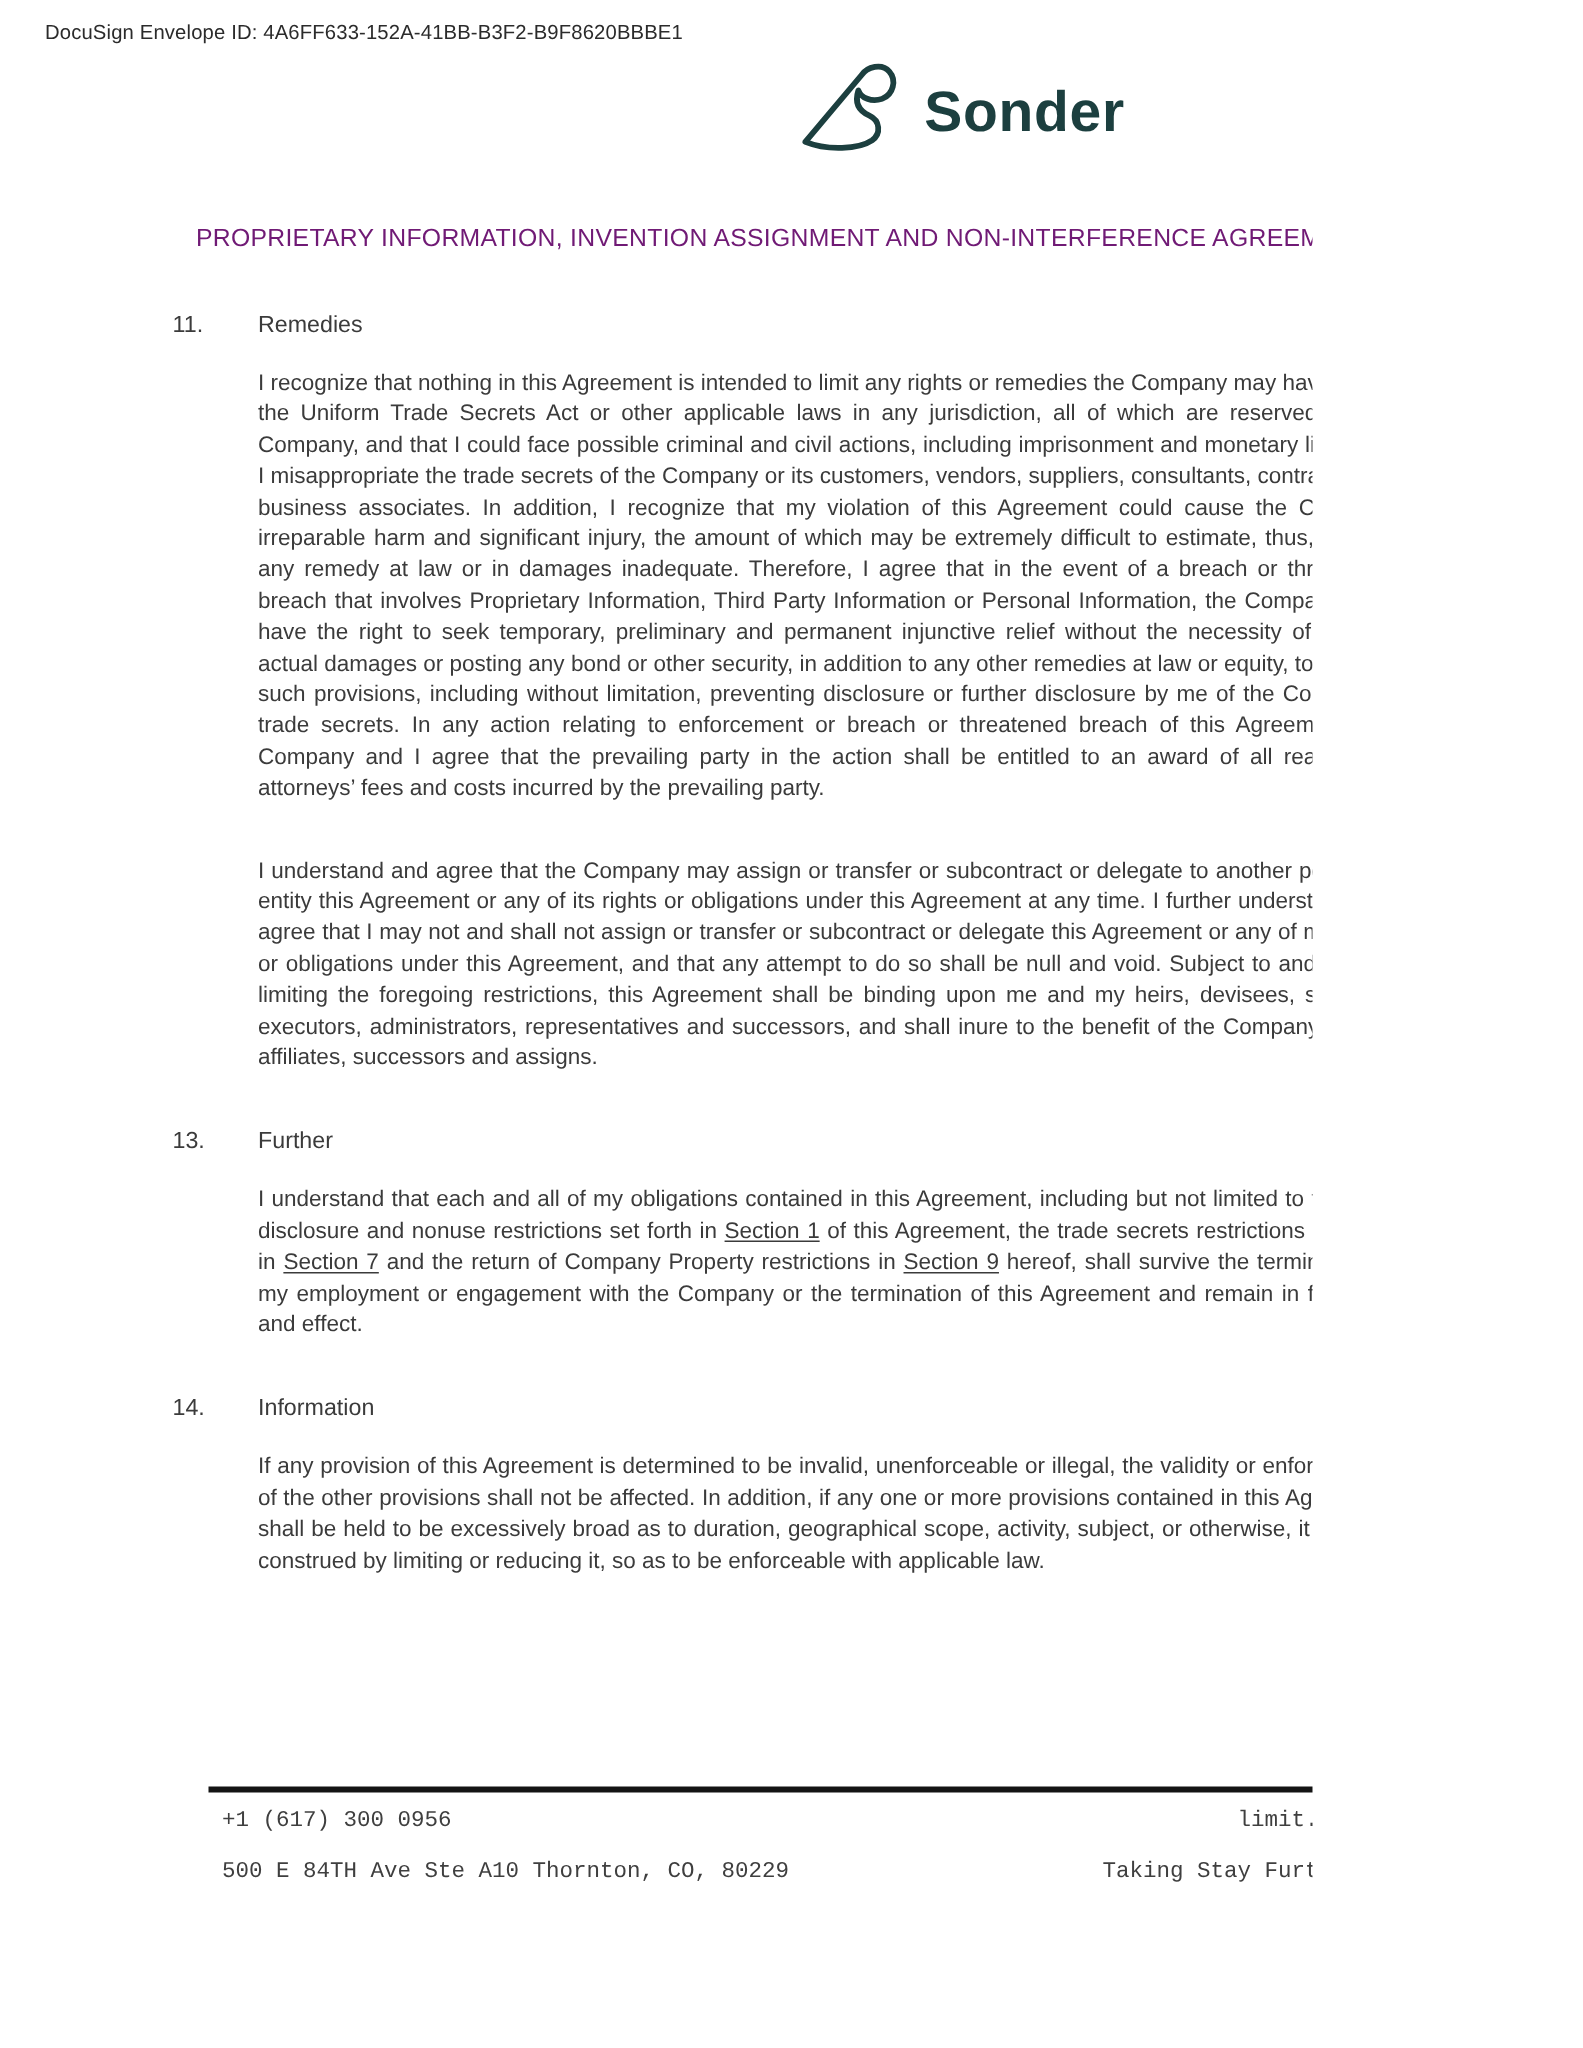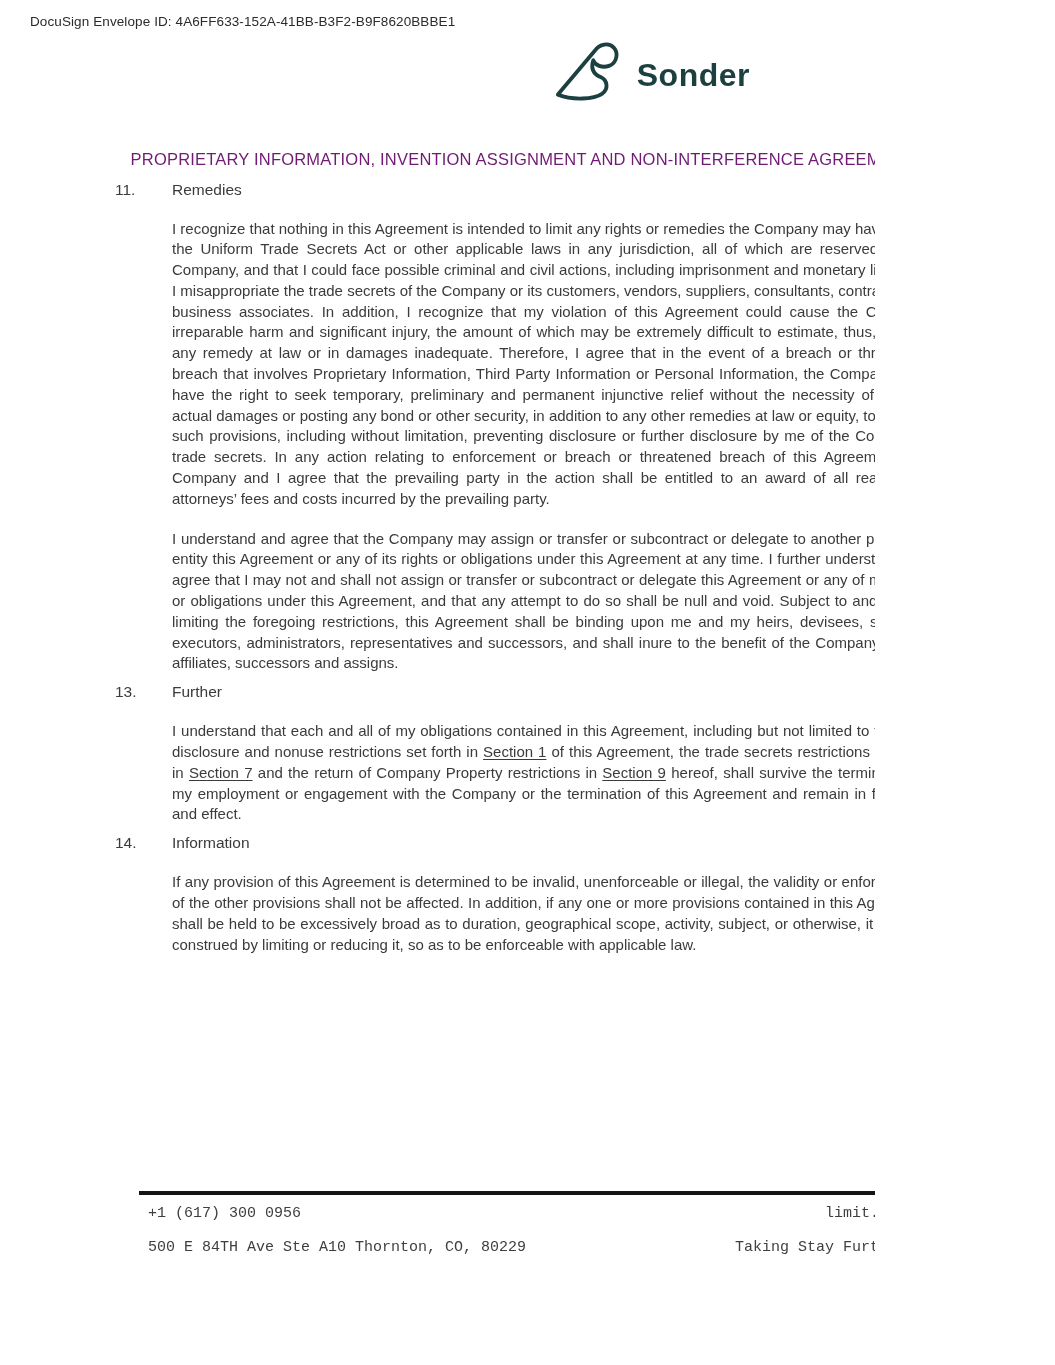--- a/index.html
+++ b/index.html
@@ -23,21 +23,21 @@
   .logo-row {
     position: absolute;
     top: 40px;
     right: 125px;
     display: flex;
     align-items: center;
     gap: 13px;
   }
   .bird svg { display: block; width: 72px; height: 70px; }
   .word {
-    font-size: 32px;
+    font-size: 38px;
     font-weight: 600;
     color: #1c3f3f;
     letter-spacing: 0.5px;
     line-height: 1;
   }
   .content {
     position: absolute;
     left: 115px;
     top: 148px;
     width: 815px;
@@ -45,21 +45,21 @@
   .title {
     margin: 0 auto;
     max-width: 790px;
     font-size: 16.5px;
     font-weight: 400;
     line-height: 23.5px;
     text-align: center;
     color: #701a75;
     letter-spacing: 0.2px;
   }
-  .sec { margin-top: 7px; }
+  .sec { margin-top: 34px; }
   .sec-head {
     display: flex;
     font-size: 15.5px;
     line-height: 21px;
     color: #3b3b3b;
   }
   .num { width: 57px; flex: none; }
   .para {
     margin: 19px 0 0 57px;
     width: 758px;

